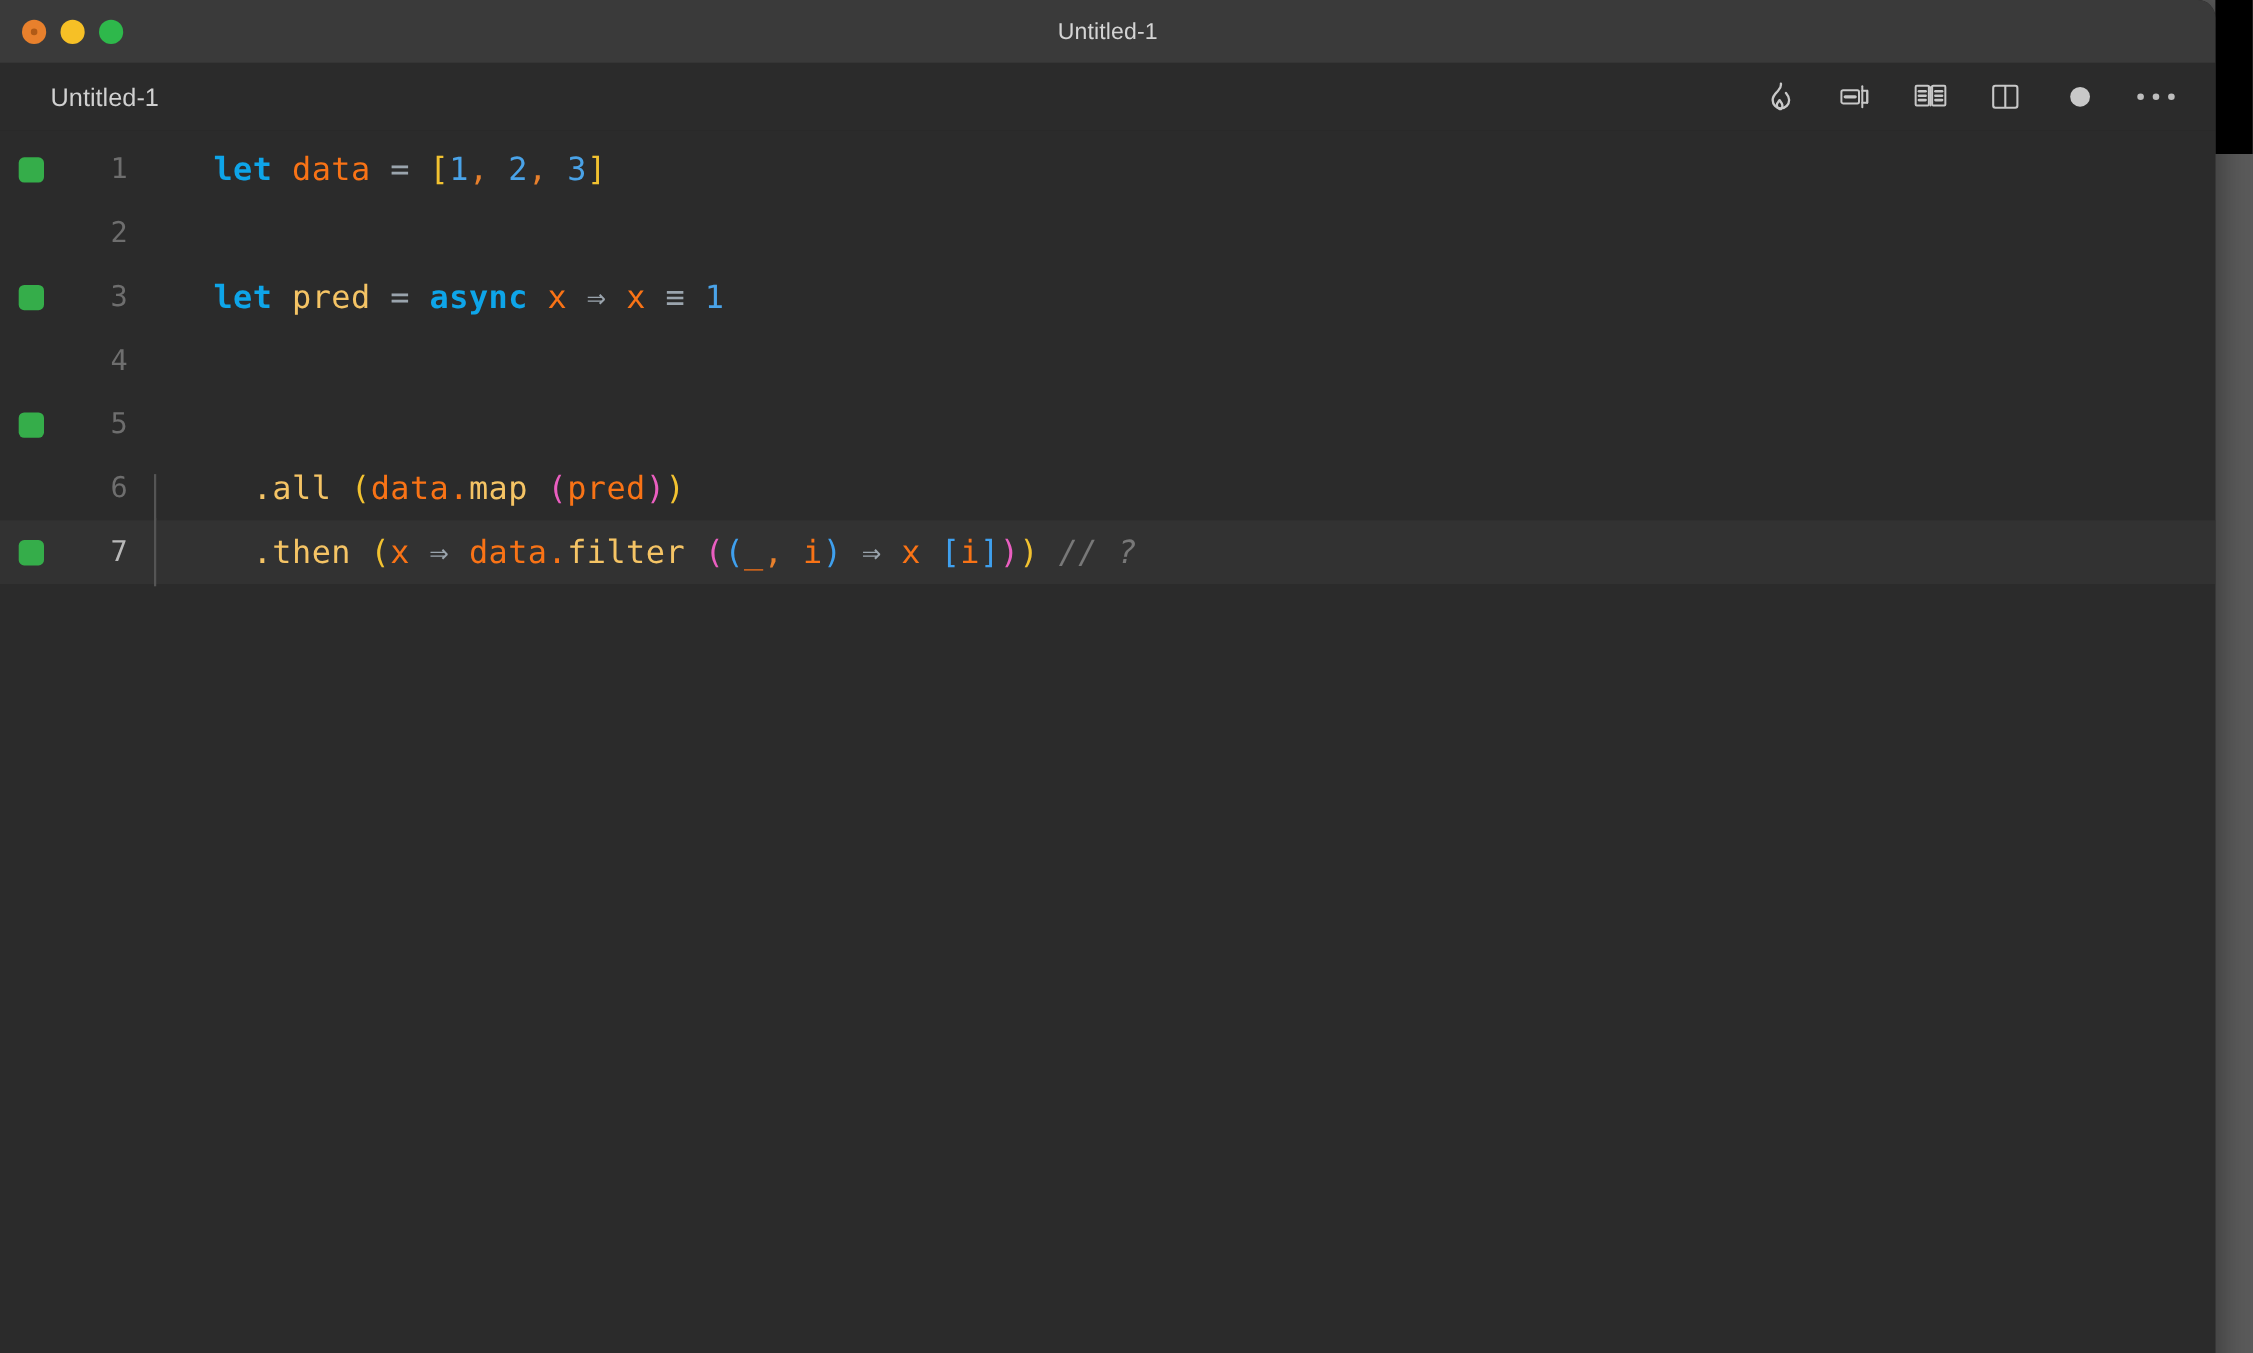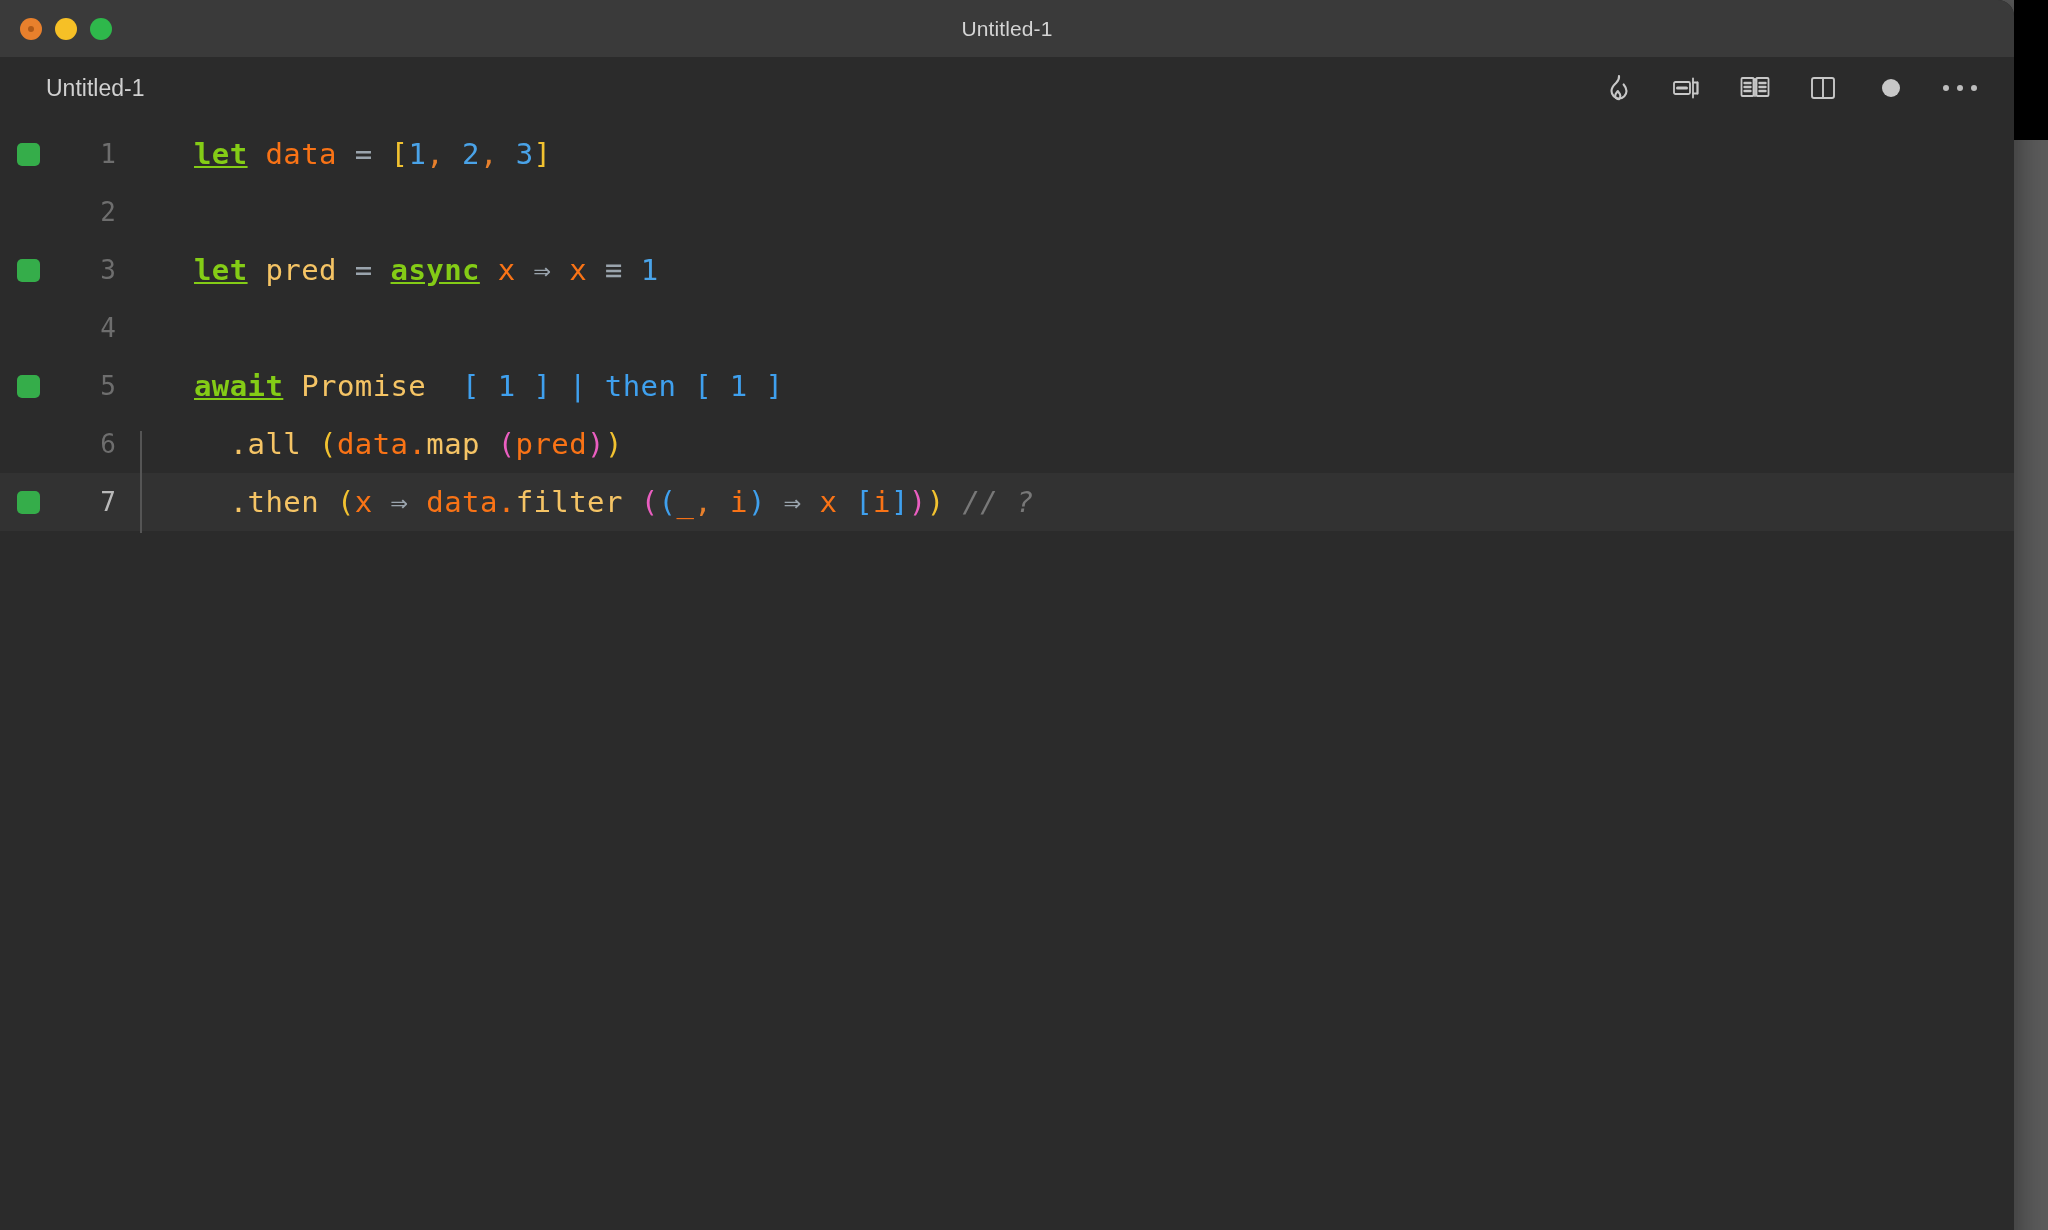--- a/index.html
+++ b/index.html
@@ -187,21 +187,21 @@
     top: -14px;
     bottom: -14px;
     width: 2px;
     background: #555555;
   }
   .code-line.guide-start .code-text::before {
     top: 4px;
   }
 
   
-  .kw      { color: #84cc16; font-weight: bold; text-decoration: underline; }          
+  .kw      { color: #0ea5e9; font-weight: bold; }          
   .ident   { color: #f97316; }                              
   .fn      { color: #f5c465; }                              
   .op      { color: #9aa4ad; }                              
   .num     { color: #4aa3e8; }                              
   .br-y    { color: #f2c230; }                              
   .br-m    { color: #ea5ec0; }                              
   .br-b    { color: #3fa0ee; }                              
   .comma   { color: #e8802c; }                              
   .comment { color: #787878; font-style: italic; }          
   .hint    { color: #3fa0ee; }                              
@@ -303,19 +303,19 @@
         </div>
 
       </div>
     </div>
 
     <div class="editor" id="editor">
         <div class="code-line"><div class="run-marker-cell"><span class="run-marker"></span></div><div class="lineno">1</div><div class="code-text"><span class="kw">let</span><span class="ident"> </span><span class="ident">data</span><span class="ident"> </span><span class="op">=</span><span class="ident"> </span><span class="br-y">[</span><span class="num">1</span><span class="comma">,</span><span class="ident"> </span><span class="num">2</span><span class="comma">,</span><span class="ident"> </span><span class="num">3</span><span class="br-y">]</span></div></div>
         <div class="code-line"><div class="run-marker-cell"><span class="run-marker hidden"></span></div><div class="lineno">2</div><div class="code-text"></div></div>
         <div class="code-line"><div class="run-marker-cell"><span class="run-marker"></span></div><div class="lineno">3</div><div class="code-text"><span class="kw">let</span><span class="ident"> </span><span class="fn">pred</span><span class="ident"> </span><span class="op">=</span><span class="ident"> </span><span class="kw">async</span><span class="ident"> </span><span class="ident">x</span><span class="ident"> </span><span class="op">⇒</span><span class="ident"> </span><span class="ident">x</span><span class="ident"> </span><span class="op">≡</span><span class="ident"> </span><span class="num">1</span></div></div>
         <div class="code-line"><div class="run-marker-cell"><span class="run-marker hidden"></span></div><div class="lineno">4</div><div class="code-text"></div></div>
-        <div class="code-line"><div class="run-marker-cell"><span class="run-marker"></span></div><div class="lineno">5</div><div class="code-text"><span class="kw">await</span><span class="ident"> </span><span class="fn">Promise</span><span class="ident">  </span><span class="hint">[ 1 ] | then [ 1 ]</span></div></div>
+        <div class="code-line"><div class="run-marker-cell"><span class="run-marker"></span></div><div class="lineno">5</div></div>
         <div class="code-line guide guide-start"><div class="run-marker-cell"><span class="run-marker hidden"></span></div><div class="lineno">6</div><div class="code-text"><span class="ident">  </span><span class="fn">.all</span><span class="ident"> </span><span class="br-y">(</span><span class="ident">data</span><span class="ident">.</span><span class="fn">map</span><span class="ident"> </span><span class="br-m">(</span><span class="ident">pred</span><span class="br-m">)</span><span class="br-y">)</span></div></div>
         <div class="code-line active guide"><div class="run-marker-cell"><span class="run-marker"></span></div><div class="lineno">7</div><div class="code-text"><span class="ident">  </span><span class="fn">.then</span><span class="ident"> </span><span class="br-y">(</span><span class="ident">x</span><span class="ident"> </span><span class="op">⇒</span><span class="ident"> </span><span class="ident">data</span><span class="ident">.</span><span class="fn">filter</span><span class="ident"> </span><span class="br-m">(</span><span class="br-b">(</span><span class="ident">_</span><span class="comma">,</span><span class="ident"> </span><span class="ident">i</span><span class="br-b">)</span><span class="ident"> </span><span class="op">⇒</span><span class="ident"> </span><span class="ident">x</span><span class="ident"> </span><span class="br-b">[</span><span class="ident">i</span><span class="br-b">]</span><span class="br-m">)</span><span class="br-y">)</span><span class="ident"> </span><span class="comment">// ?</span></div></div>
       </div>
 
   </div>
 </div>
 
 </body></html>

